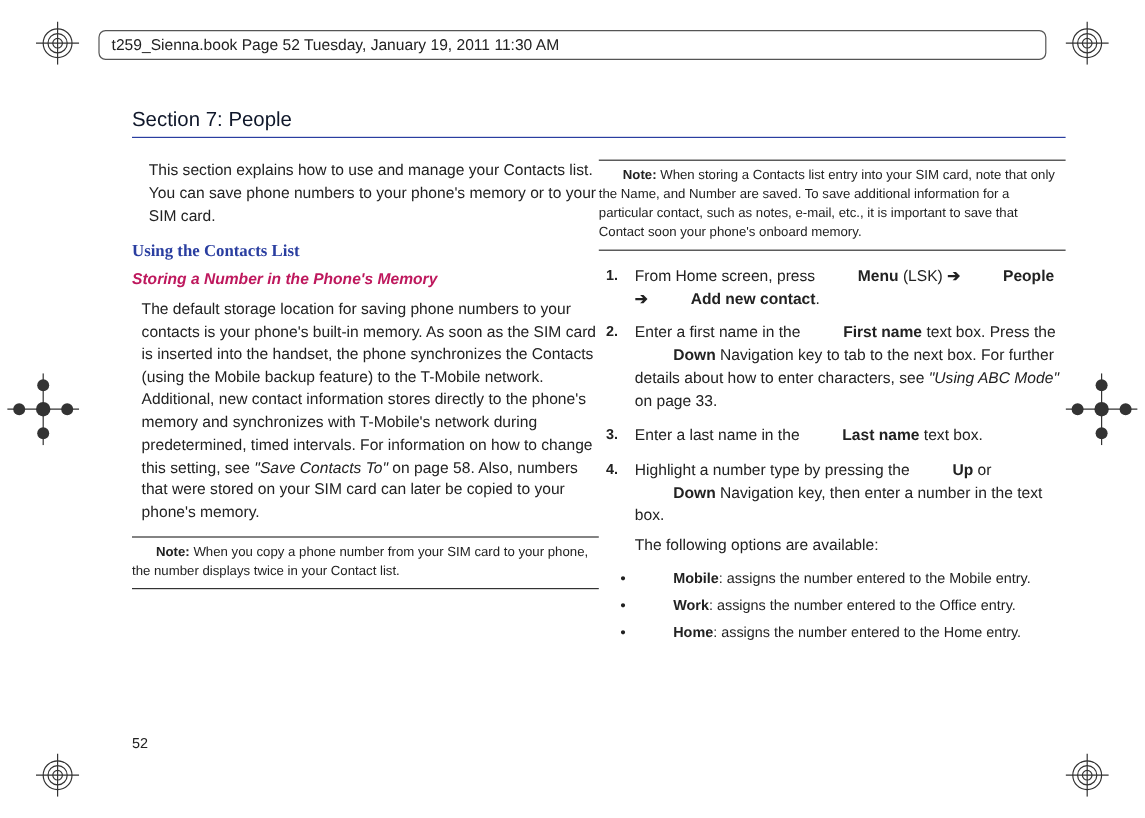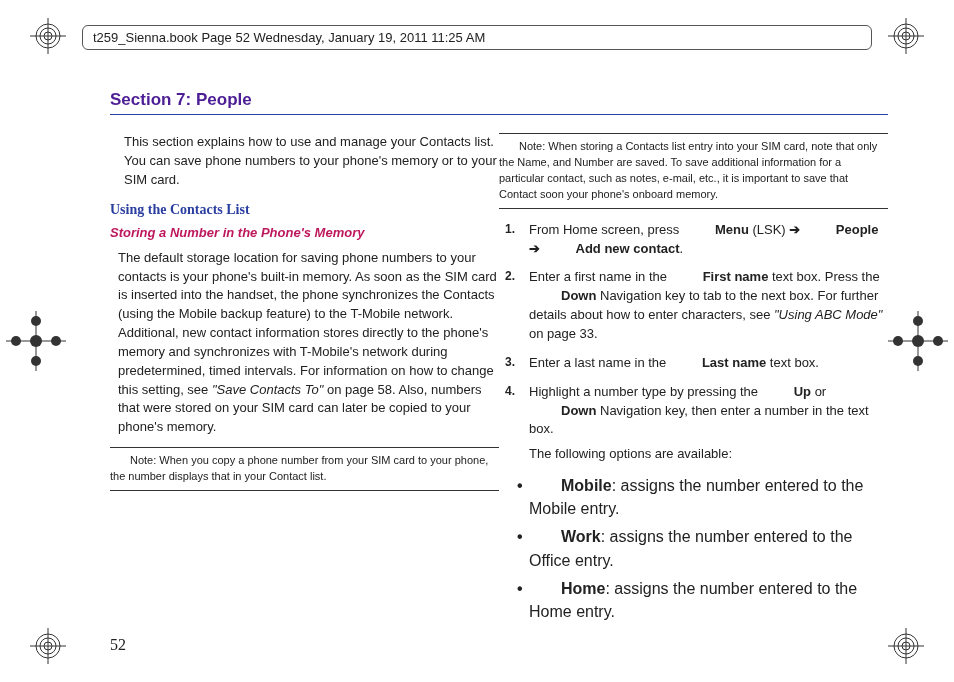--- a/index.html
+++ b/index.html
@@ -17,45 +17,45 @@
 .cross-mark svg { width: 60px; height: 60px; }
 .header-box {
   position: absolute; left: 82px; top: 25px; right: 82px;
   border: 1px solid #555; border-radius: 6px;
   padding: 4px 10px; font-size: 13px; color: #222;
 }
 .page-body {
   position: absolute; left: 110px; right: 66px; top: 90px; bottom: 60px;
 }
 .section-title {
-  color: #4c1d95; font-weight: bold; font-size: 17px;
+  color: #0f172a; font-weight: normal; font-size: 17px;
   border-bottom: 1.5px solid #2a3ea0; padding-bottom: 4px; margin-bottom: 18px;
 }
 .columns { display: flex; }
 .col { flex: 1; font-size: 13px; line-height: 1.45; }
 .intro { margin-bottom: 10px; padding-left: 14px; }
 .h-blue { color: #2a3ea0; font-weight: bold; font-size: 14px; margin-bottom: 4px; font-family: Liberation Serif, serif; }
 .h-blue-ital { color: #be185d; font-weight: bold; font-style: italic; font-size: 13px; margin-bottom: 6px; }
 .body-p { margin-bottom: 10px; padding-left: 8px; }
 .note-block {
   border-top: 1px solid #333; border-bottom: 1px solid #333;
   padding: 5px 0; font-size: 11px; margin: 8px 0 12px 0;
 }
-.note-block .note-lead { font-weight: normal; padding-left: 20px; }
+.note-block .note-lead { font-weight: bold; padding-left: 20px; }
 ol.steps { list-style: none; padding-left: 6px; }
 ol.steps li { display: flex; margin-bottom: 10px; }
 ol.steps li .num { font-weight: bold; width: 24px; flex-shrink: 0; font-size: 12px; }
 ol.steps li .txt { flex: 1; }
 .b { font-weight: bold; margin-left: 32px; }
 .i { font-style: italic; }
 .arrow { font-weight: bold; }
 ul.bullets { list-style: none; padding-left: 18px; margin-top: 4px; }
-ul.bullets li { position: relative; padding-left: 12px; margin-bottom: 5px; font-size: 16px; }
+ul.bullets li { position: relative; padding-left: 12px; margin-bottom: 5px; font-size: 12px; }
 ul.bullets li::before { content: "•"; position: absolute; left: 0; font-weight: bold; }
-.page-num { position: absolute; left: 110px; bottom: 28px; font-size: 16px; font-family: Liberation Serif, serif; }
+.page-num { position: absolute; left: 110px; bottom: 56px; font-size: 12px; }
 .sub-p { margin-top: 6px; }
 </style>
 </head>
 <body>
 
 <div class="reg-mark" style="left:30px;top:18px;">
 <svg viewBox="0 0 36 36">
       <circle cx="18" cy="18" r="12" fill="none" stroke="#333" stroke-width="1"></circle>
       <circle cx="18" cy="18" r="8" fill="none" stroke="#333" stroke-width="1"></circle>
       <circle cx="18" cy="18" r="4" fill="none" stroke="#333" stroke-width="1"></circle>
@@ -107,35 +107,35 @@
       <line x1="30" y1="0" x2="30" y2="60" stroke="#333"></line>
       <line x1="0" y1="30" x2="60" y2="30" stroke="#333"></line>
       <circle cx="30" cy="30" r="6" fill="#333"></circle>
       <circle cx="30" cy="10" r="5" fill="#333"></circle>
       <circle cx="30" cy="50" r="5" fill="#333"></circle>
       <circle cx="10" cy="30" r="5" fill="#333"></circle>
       <circle cx="50" cy="30" r="5" fill="#333"></circle>
     </svg>
 </div>
 
-<div class="header-box">t259_Sienna.book  Page 52  Wednesday, January 19, 2011  11:25 AM</div>
+<div class="header-box">t259_Sienna.book  Page 52  Tuesday, January 19, 2011  11:30 AM</div>
 
 <div class="page-body">
   <div class="section-title">Section 7: People</div>
 
   <div class="columns">
     <div class="col">
       <p class="intro">This section explains how to use and manage your Contacts list. You can save phone numbers to your phone's memory or to your SIM card.</p>
       <div class="h-blue">Using the Contacts List</div>
       <div class="h-blue-ital">Storing a Number in the Phone's Memory</div>
       <p class="body-p">
         <span>The default storage location for saving phone numbers to your contacts is your phone's built-in memory. As soon as the SIM card is inserted into the handset, the phone synchronizes the Contacts (using the Mobile backup feature) to the T-Mobile network. Additional, new contact information stores directly to the phone's memory and synchronizes with T-Mobile's network during predetermined, timed intervals. For information on how to change this setting, see </span><span class="i">"Save Contacts To"</span><span> on page 58. Also, numbers that were stored on your SIM card can later be copied to your phone's memory.</span>
       </p>
       <div class="note-block">
-        <span class="note-lead">Note:</span><span> When you copy a phone number from your SIM card to your phone, the number displays that in your Contact list.</span>
+        <span class="note-lead">Note:</span><span> When you copy a phone number from your SIM card to your phone, the number displays twice in your Contact list.</span>
       </div>
     </div>
 
     <div class="col">
       <div class="note-block" style="margin-top:0;">
         <span class="note-lead">Note:</span><span> When storing a Contacts list entry into your SIM card, note that only the Name, and Number are saved. To save additional information for a particular contact, such as notes, e-mail, etc., it is important to save that Contact soon your phone's onboard memory.</span>
       </div>
 
       <ol class="steps">
         <li>

